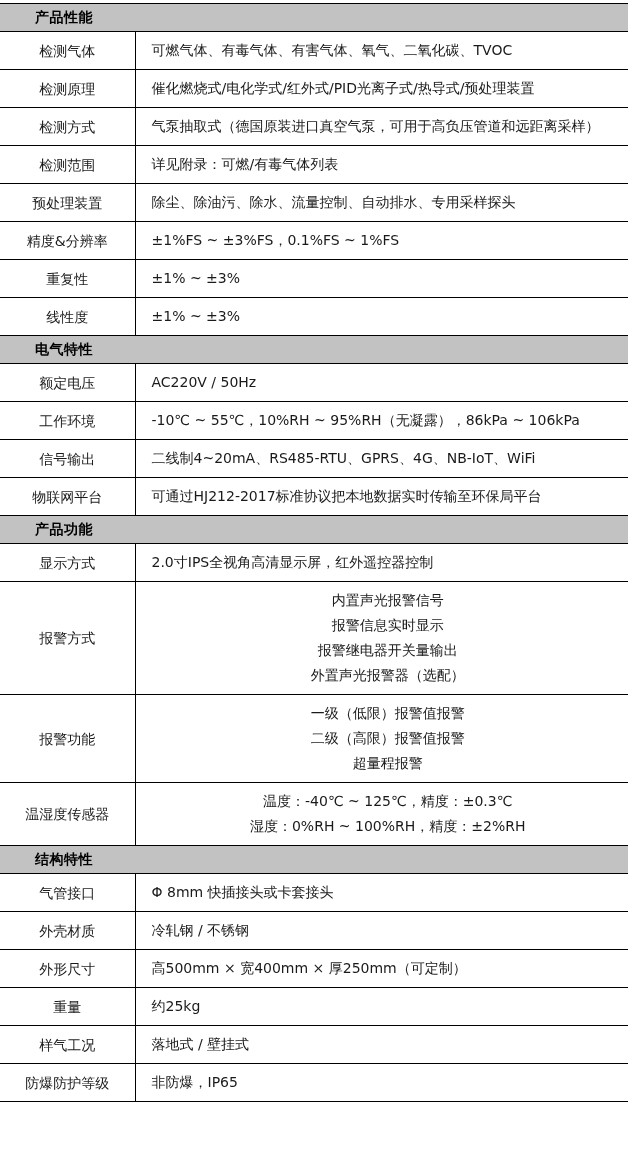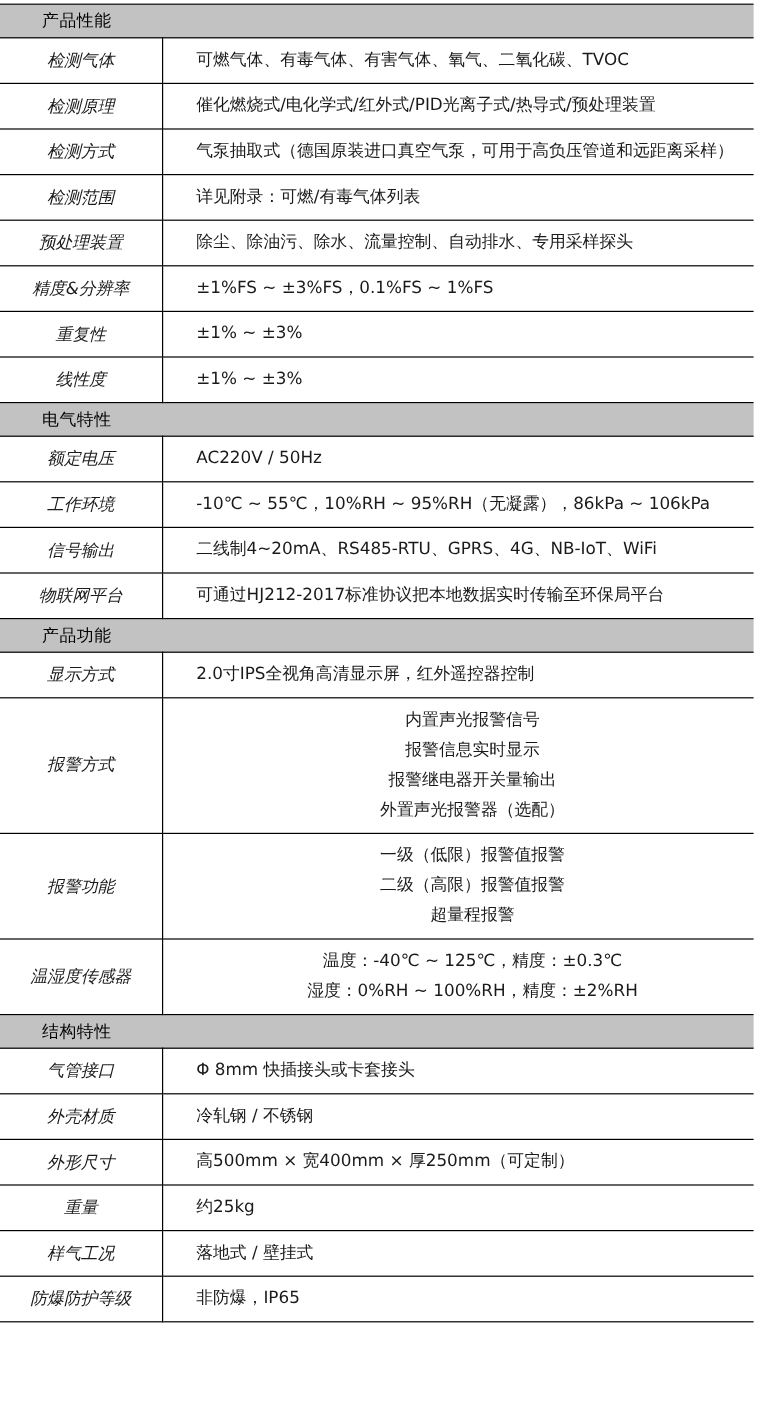--- a/index.html
+++ b/index.html
@@ -22,21 +22,21 @@
   }
   #spec-table col.c-label { width: 135px; }
   #spec-table col.c-value { width: 493px; }
 
   
   tr.section > td {
     background: #c2c2c2;
     border: 1px solid #000000;
     border-left: none;
     border-right: none;
-    font-weight: normal;
+    font-weight: bold;
     font-size: 14px;
     letter-spacing: 0.5px;
     height: 28px;
     padding: 0 0 0 35px;
     text-align: left;
     vertical-align: middle;
     color: #000000;
   }
 
   
@@ -47,25 +47,24 @@
     font-size: 14px;
     vertical-align: middle;
     background: #ffffff;
   }
   td.label {
     text-align: center;
     border-right: 1px solid #000000 !important;
     padding: 6px 4px;
     line-height: 22px;
     white-space: nowrap;
-    font-style: italic;
   }
   td.value {
     text-align: left;
-    padding: 6px 4px 6px 28px;
+    padding: 6px 4px 6px 16px;
     line-height: 25px;
     white-space: pre-line;
   }
   tr.row.h1 > td { height: 33px; }
   tr.row > td.value.tall { line-height: 25px; text-align: center; }
 </style>
 </head>
 <body>
 
 <table id="spec-table">

